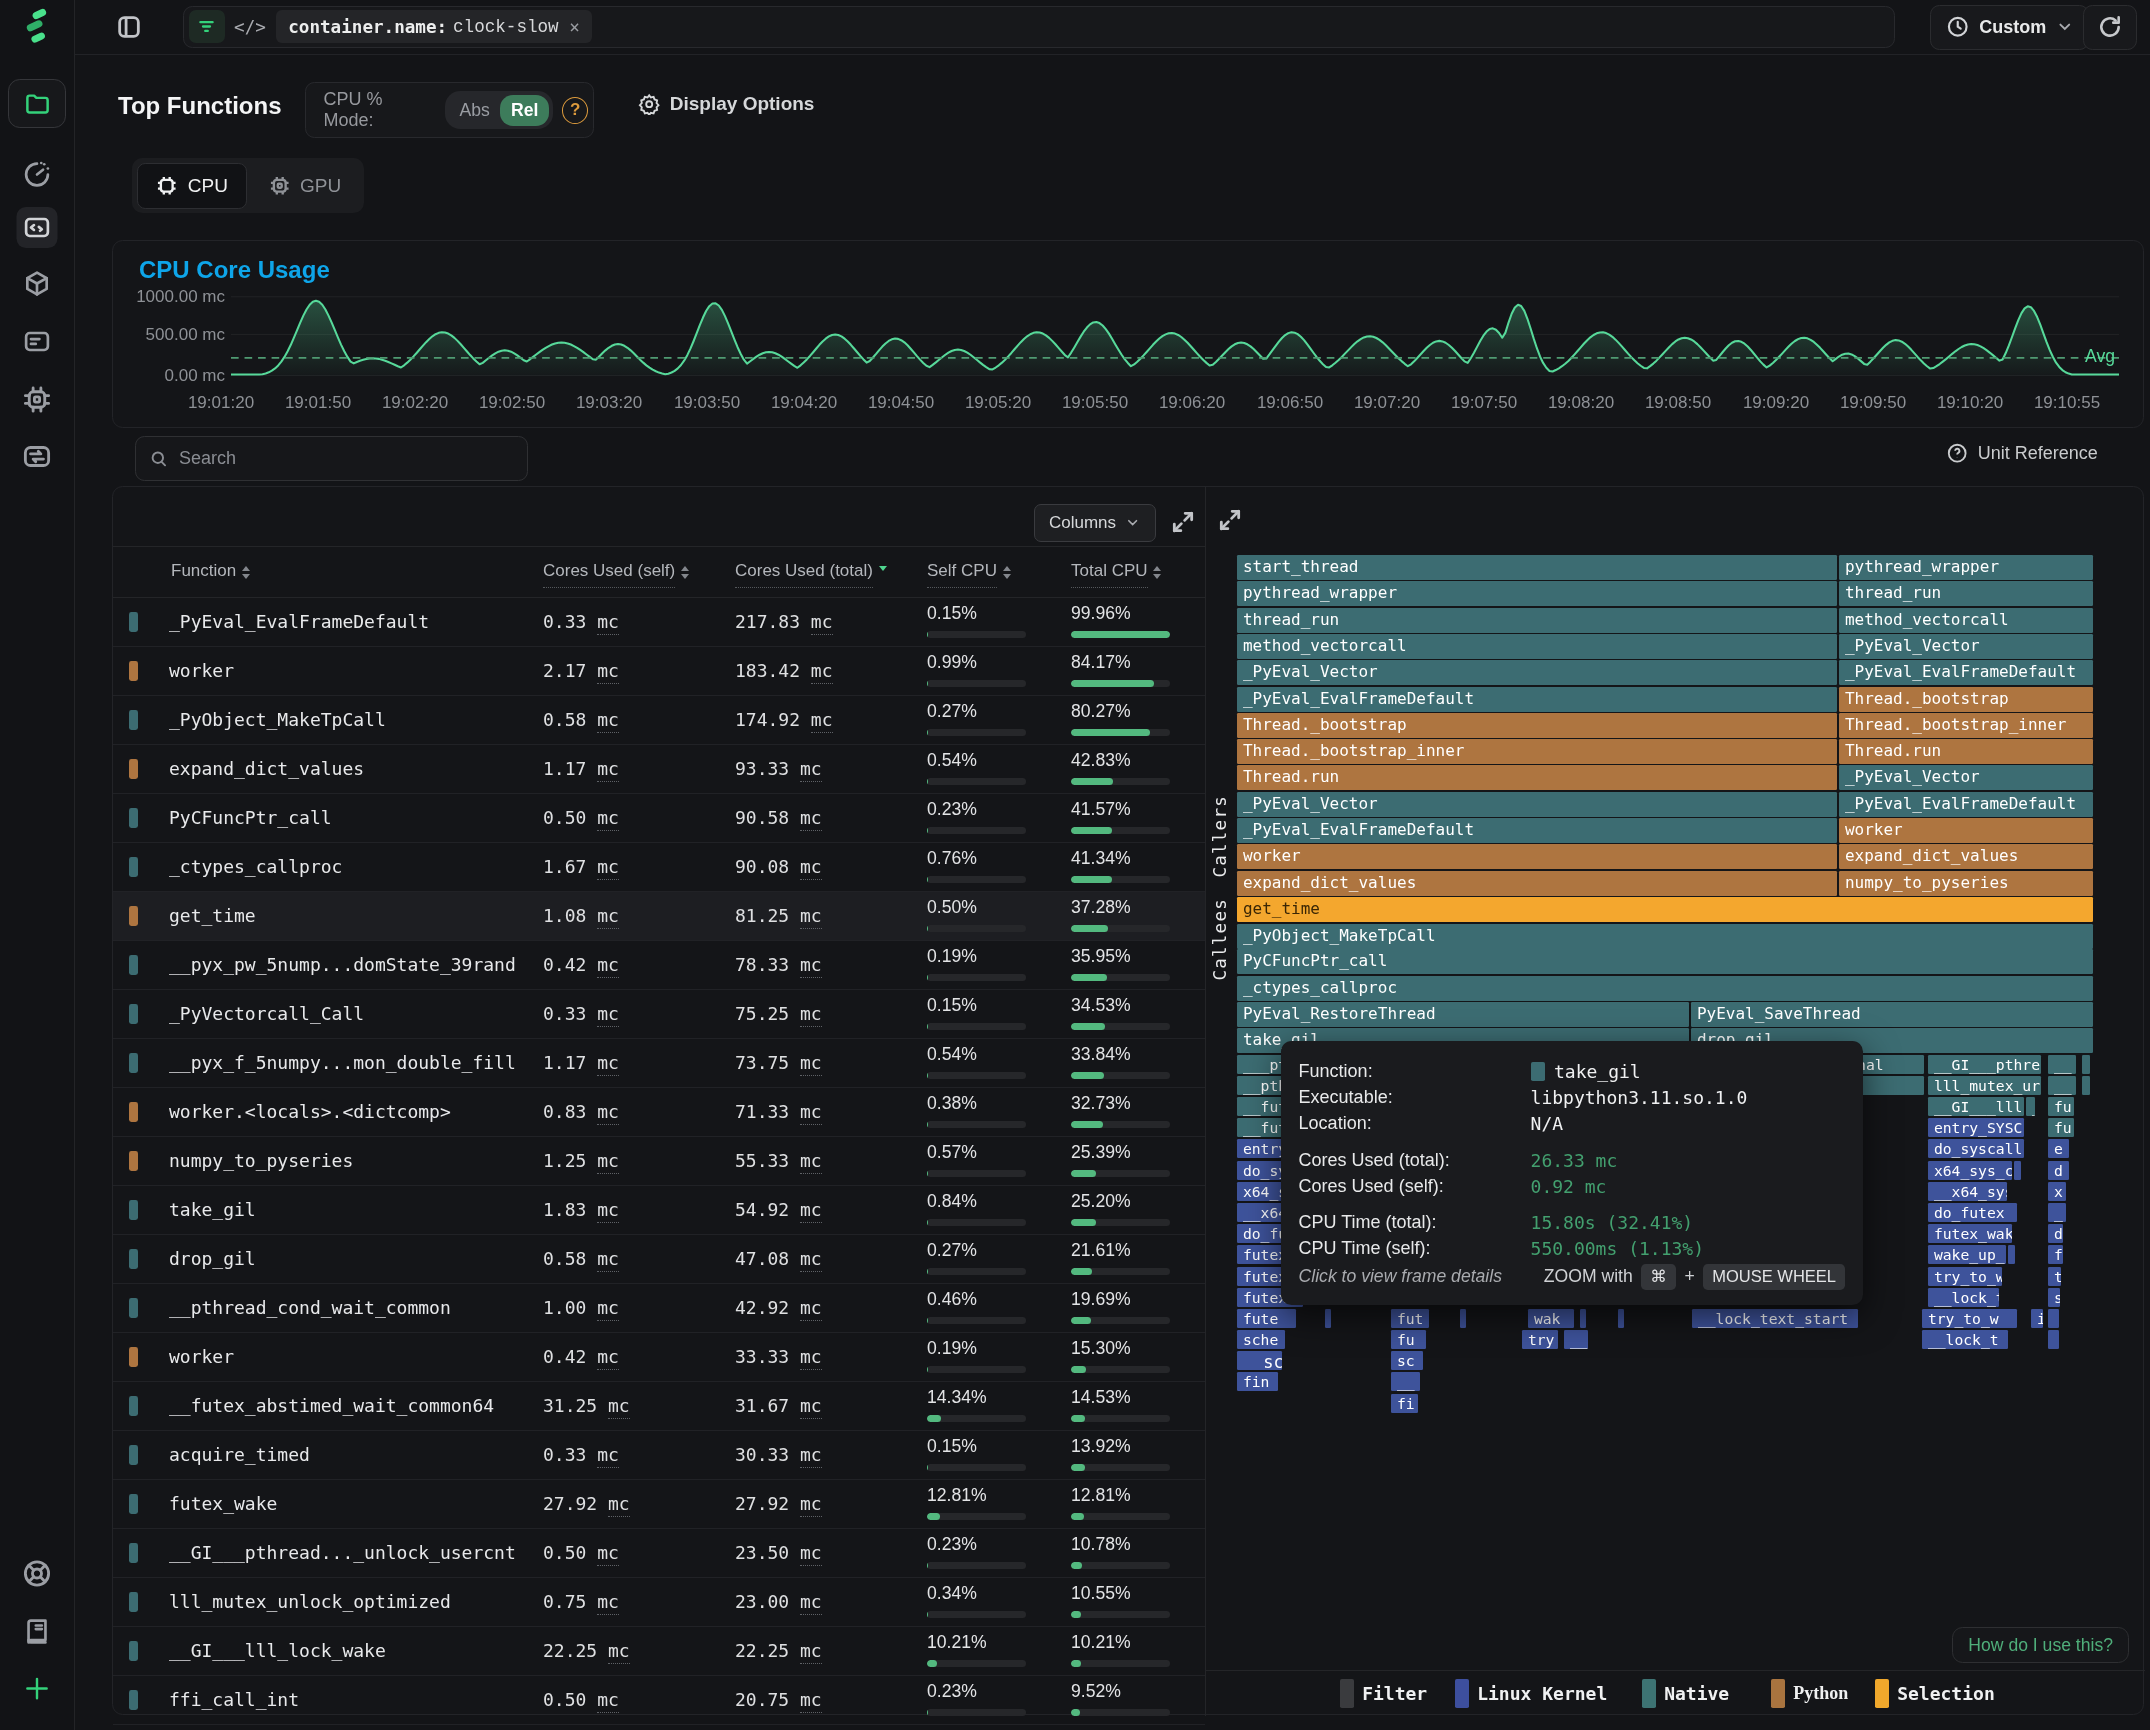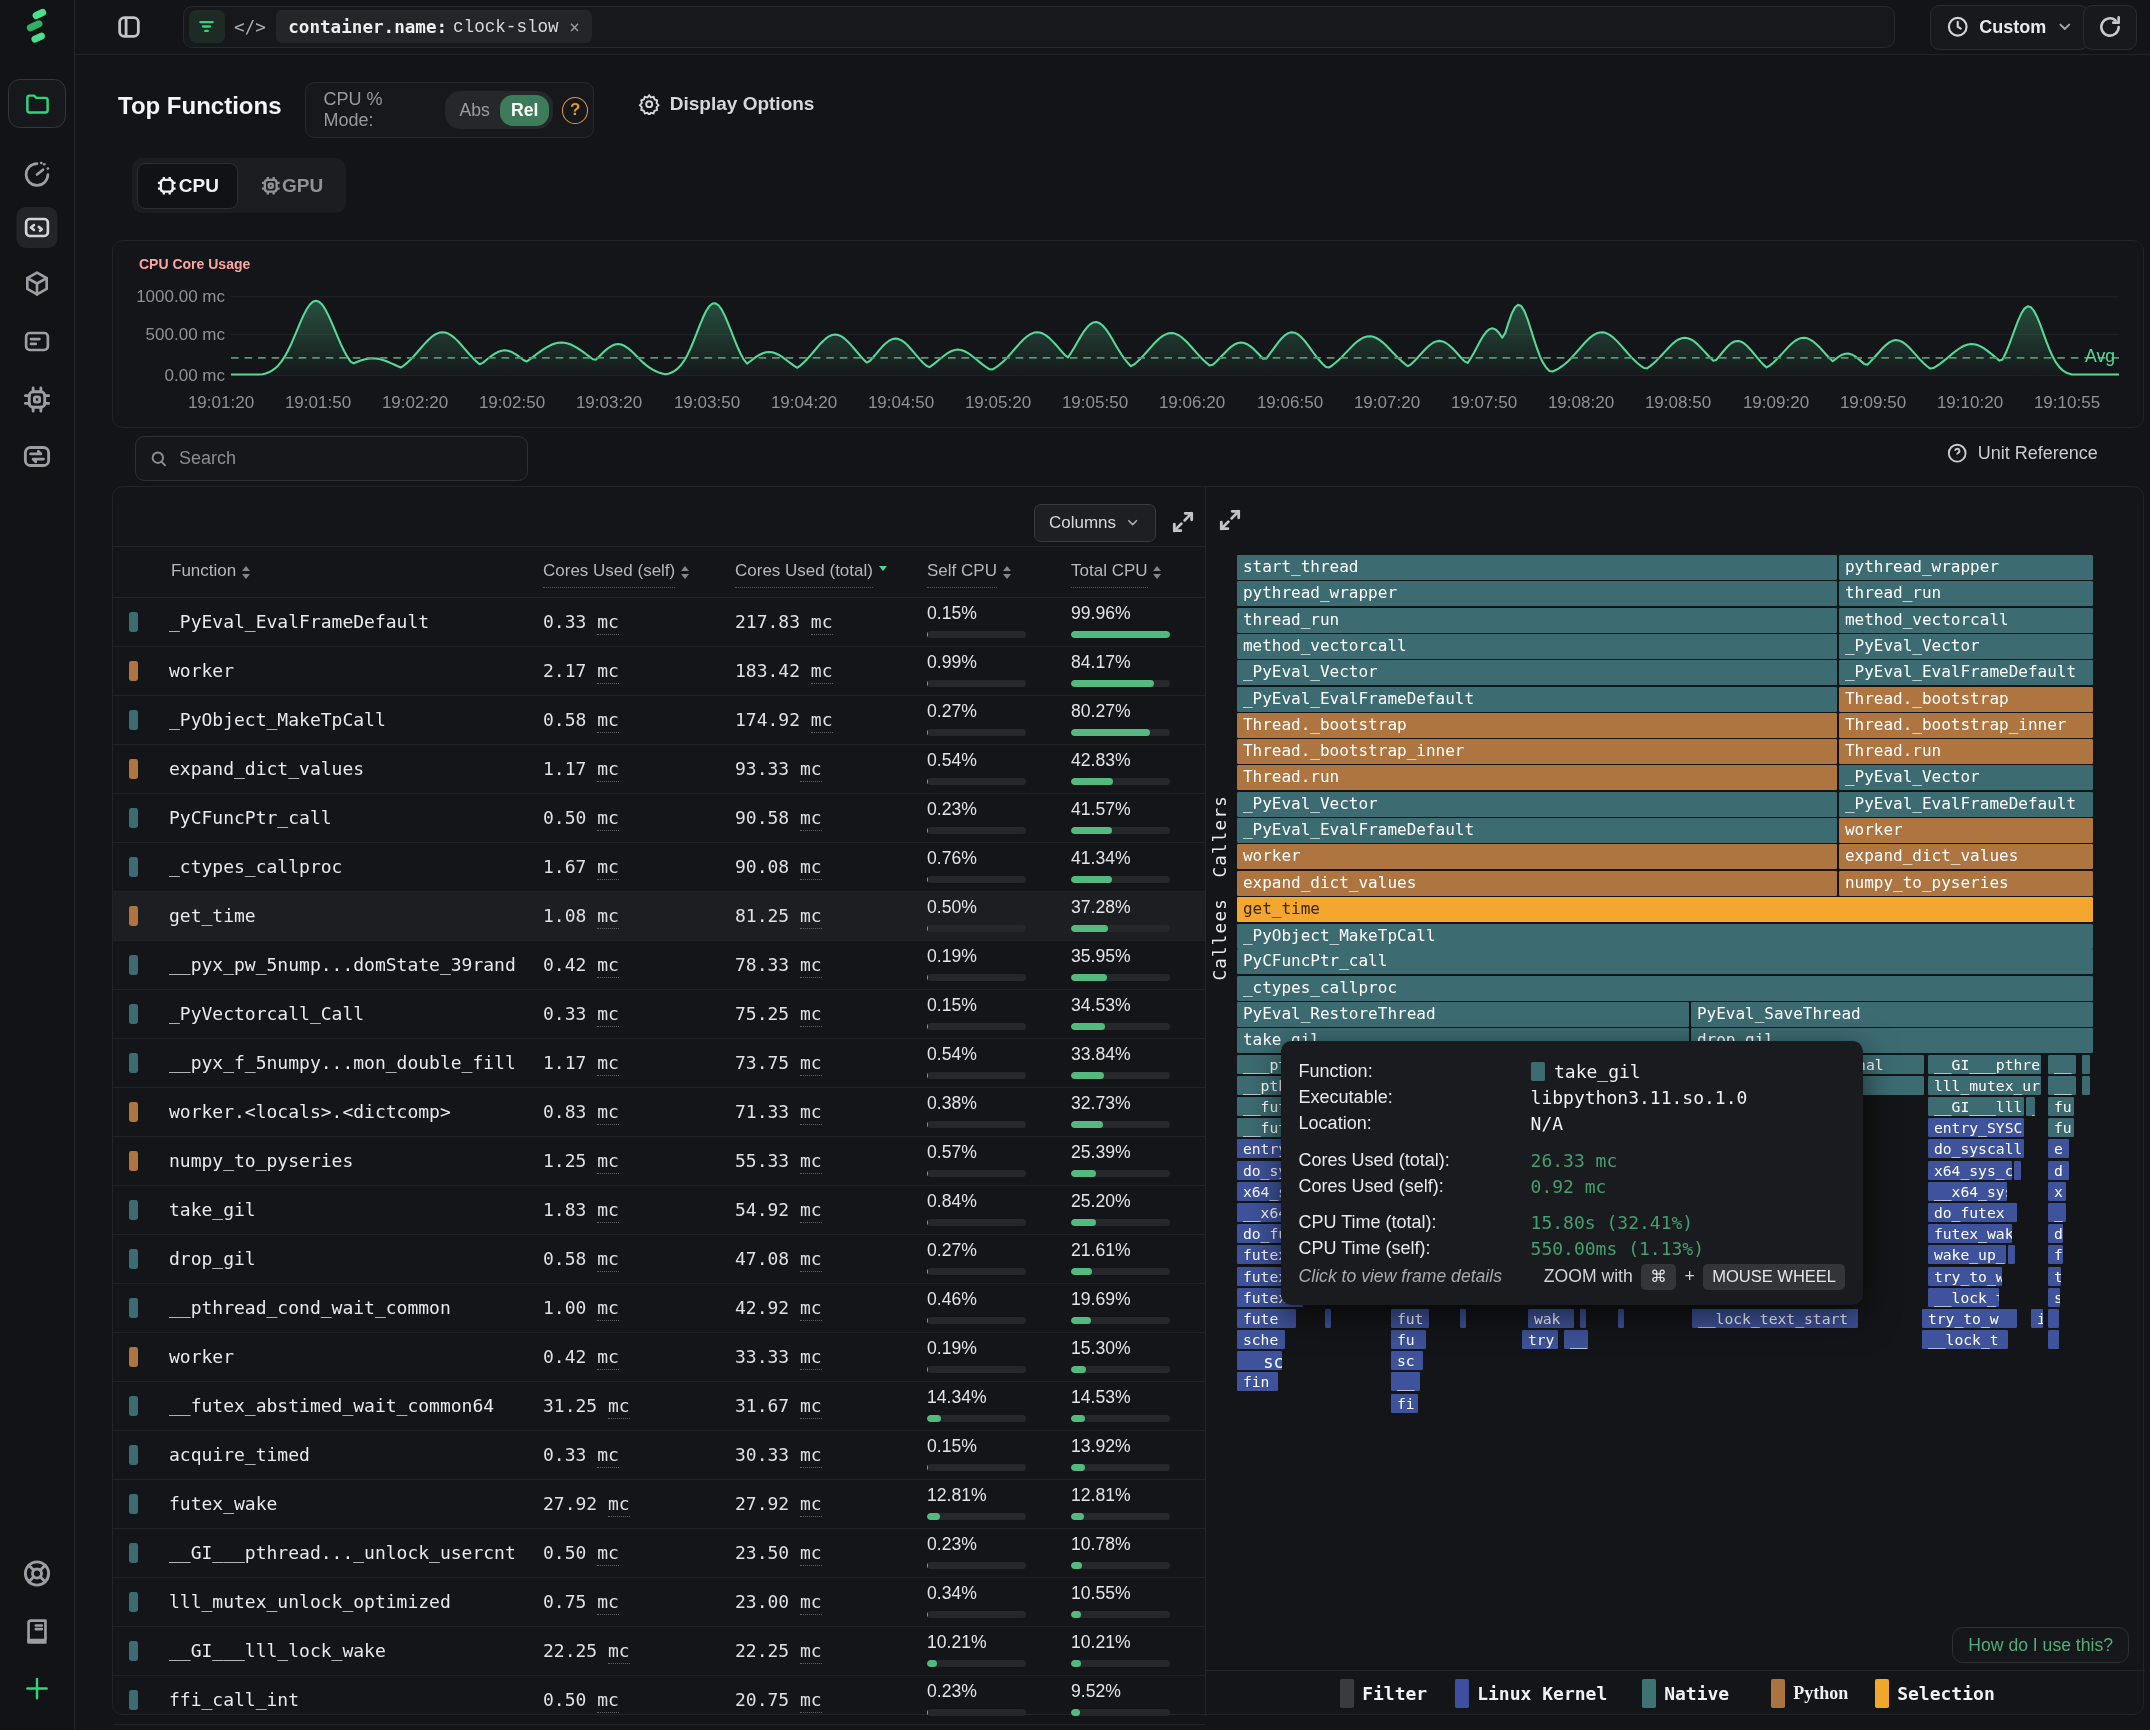--- a/index.html
+++ b/index.html
@@ -35,27 +35,27 @@
   #mode-box { position:absolute; left:305px; top:82px; width:289px; height:56px; border:1.2px solid #28292d; background:#17181b; border-radius:9.4px; display:flex; align-items:center; padding:0 4.7px 0 17.6px; }
   #mode-box .lab { color:#97999e; font-size:18px; }
   #seg { background:#26272b; border-radius:15.3px; height:38px; display:flex; align-items:center; margin-left:10.6px; padding:0 3.5px; }
   #seg .opt { font-size:17.6px; color:#9a9da3; padding:0 10.6px; }
   #seg .opt.on { background:#3d7c5b; color:#ffffff; border-radius:13px; height:31px; display:flex; align-items:center; font-weight:bold; }
   #mode-help { width:27px; height:27px; border:1.8px solid #dd9b3d; border-radius:50%; color:#dd9b3d; font-size:17px; display:flex; align-items:center; justify-content:center; margin-left:9.4px; font-weight:bold; }
   #display-options { position:absolute; left:638px; top:93px; display:flex; align-items:center; gap:9.4px; color:#d6d8da; font-size:19px; font-weight:bold; }
 
   
   #tabs { position:absolute; left:132px; top:158px; height:55px; background:#1c1d20; border-radius:10.6px; display:flex; align-items:center; padding:0 4.7px; gap:3.5px; }
-  .tab { display:flex; align-items:center; gap:0; padding:0 17.6px; height:46px; border-radius:8.2px; font-size:19px; font-weight:bold; color:#8f9297;justify-content:space-between; }
+  .tab { display:flex; align-items:center; gap:9px; padding:0 17.6px; height:46px; border-radius:8.2px; font-size:19px; font-weight:normal; color:#8f9297;justify-content:space-between; }
   .tab.on { background:#111215; border:1.2px solid #2d2e32; color:#f0f1f2; }
   .tab svg { stroke:currentColor; fill:none; stroke-width:2.4; }
 
   
   #chart-card { position:absolute; left:112px; top:240px; width:2032px; height:188px; border:1.2px solid #232428; border-radius:10.6px; background:#141518; }
-  #chart-title { position:absolute; left:26px; top:15.3px; font-size:14px; font-weight:bold; color:#fca5a5; }
+  #chart-title { position:absolute; left:26px; top:15.3px; font-size:24px; font-weight:bold; color:#0ea5e9; }
   .ylab { position:absolute; width:147px; text-align:right; left:-35px; font-size:17px; color:#8e9196; }
   .xtick { position:absolute; font-size:17px; color:#8e9196; transform:translateX(-50%); top:152px; }
   #avg-label { position:absolute; left:1972px; top:105px; color:#57d99a; font-size:17.6px; }
 
   
   #search-box { position:absolute; left:135px; top:436px; width:393px; height:45px; border:1.2px solid #2f3033; background:#16171a; border-radius:9.4px; display:flex; align-items:center; padding:0 13px; gap:10.6px; }
   #search-box input { background:transparent; border:none; outline:none; color:#dadbdd; font-size:18px; width:100%; font-family:"Liberation Sans",sans-serif; }
   #search-box input::placeholder { color:#8a8d93; }
   #unit-ref { position:absolute; left:1946px; top:442px; display:flex; align-items:center; gap:9.4px; color:#caccce; font-size:18px; }
 

